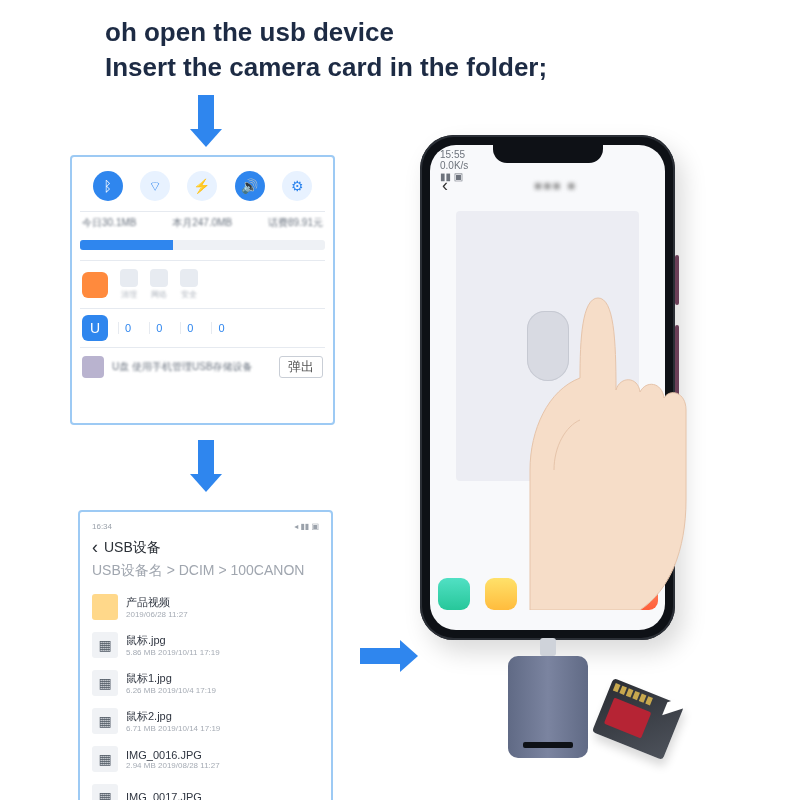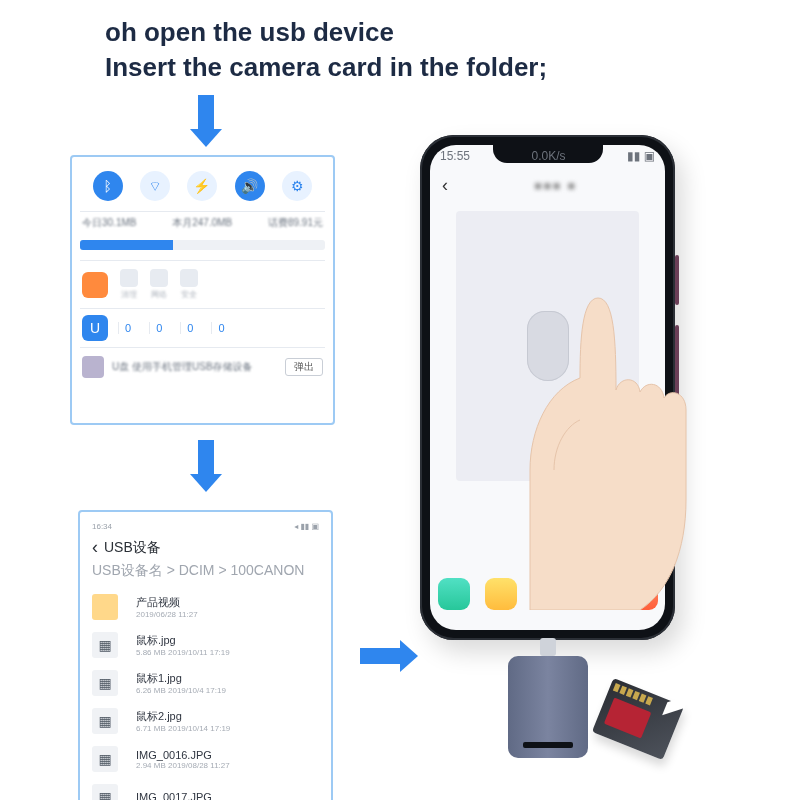--- a/index.html
+++ b/index.html
@@ -46,46 +46,46 @@
   .p1 .apps{ display:flex; gap:12px; align-items:center; padding:8px 2px; border-top:1px solid #e6eaf0;}
   .p1 .sq{ width:26px;height:26px;border-radius:6px; background:#ff8a3d;}
   .p1 .mini{ display:flex; flex-direction:column; align-items:center; font-size:8px; color:#aeb4bd;}
   .p1 .mini .ic{ width:18px;height:18px;border-radius:4px;background:#e7ebf1; margin-bottom:2px;}
   .p1 .urow{ display:flex; gap:10px; align-items:center; padding:6px 2px; border-top:1px solid #e6eaf0;}
   .p1 .usq{ width:26px;height:26px;border-radius:6px; background:#2f86ee; color:#fff; font-size:14px; display:flex;align-items:center;justify-content:center;}
   .p1 .nums{ display:flex; gap:12px;}
   .p1 .nums span{ color:#2f86ee; font-size:11px; border-left:1px solid #e6eaf0; padding:0 6px;}
   .p1 .dev{ display:flex; align-items:center; gap:8px; padding:8px 2px; border-top:1px solid #e6eaf0;}
   .p1 .dev .dic{ width:22px;height:22px;border-radius:4px;background:#b9b3cf;}
-  .p1 .dev .btn{ margin-left:auto; border:1px solid #c9ced6; border-radius:3px; padding:1px 8px; font-size:10px; color:#555;}
+  .p1 .dev .btn{ margin-left:auto; border:1px solid #c9ced6; border-radius:3px; padding:1px 8px; font-size:13px; color:#555;}
 
   
   .p2 { left:78px; top:510px; width:255px; height:344px; padding:10px 12px; font-size:11px; color:#4b5560; }
   .p2 .status{ font-size:8px; color:#9aa1aa; display:flex; justify-content:space-between; }
   .p2 h4{ font-size:14px; font-weight:500; color:#2a2f36; margin:6px 0 4px; display:flex; align-items:center; gap:6px;}
   .p2 h4 .bk{ font-size:18px; color:#2a2f36; }
   .p2 .crumb{ font-size:14px; color:#a0a6af; margin-bottom:8px;}
-  .p2 .file{ display:flex; align-items:center; gap:18px; padding:6px 0;}
+  .p2 .file{ display:flex; align-items:center; gap:8px; padding:6px 0;}
   .p2 .fi{ width:26px;height:26px;border-radius:3px; background:#f0f2f5; display:flex;align-items:center;justify-content:center; font-size:14px;}
   .p2 .fi.folder{ background:#ffd88a;}
   .p2 .meta{ display:flex; flex-direction:column;}
   .p2 .meta .nm{ font-size:11px; color:#2f3540;}
   .p2 .meta .sub{ font-size:8px; color:#a5abb4;}
 
   
   .phone {
     position:absolute; left:420px; top:135px; width:255px; height:505px;
     background:#0e1116; border-radius:34px; padding:10px;
     box-shadow: inset 0 0 0 2px #2b2f36, 8px 12px 24px rgba(0,0,0,.15);
   }
   .phone .side{ position:absolute; right:-4px; width:4px; background:#6b3f58; border-radius:2px;}
   .phone .s1{ top:120px; height:50px;} .phone .s2{ top:190px; height:90px;}
   .screen{ width:100%; height:100%; background:#f8f9fb; border-radius:26px; position:relative; overflow:hidden;}
   .notch{ position:absolute; top:0; left:50%; transform:translateX(-50%); width:110px; height:18px; background:#0e1116; border-radius:0 0 14px 14px;}
-  .stат{ position:absolute; top:4px; left:10px; right:10px; font-size:12px; color:#6d737c; display:flex; justify-content:space-between;}
+  .stат{ position:absolute; top:4px; left:10px; right:10px; font-size:10px; color:#6d737c; display:flex; justify-content:space-between;flex-direction:column;}
   .nav{ position:absolute; top:26px; left:0; right:0; padding:4px 12px; display:flex; align-items:center; gap:10px; font-size:12px; color:#333;}
   .nav .bk{ font-size:18px; color:#333;}
   .nav .ttl{ flex:1; text-align:center; filter:blur(2px); color:#888; letter-spacing:2px;}
   .photobox{ position:absolute; top:66px; left:26px; right:26px; height:270px; background:#ecedf3; border-radius:4px; display:flex; align-items:center; justify-content:center;}
   .mouse{ width:42px; height:70px; background:#d8dae2; border-radius:22px 22px 26px 26px; box-shadow: inset 0 0 0 1px #c6c9d2;}
   .dock{ position:absolute; bottom:20px; left:0; right:0; display:flex; justify-content:space-around;}
   .dock .ap{ width:32px;height:32px;border-radius:9px;}
   .a1{background:linear-gradient(#51e0c4,#27c79a);} .a2{background:linear-gradient(#ffe16a,#ffbc3d);}
   .a3{background:linear-gradient(#77b7ff,#2f86ee);} .a4{background:#eef1f5;border:1px solid #d9dde3;}
   .a5{background:linear-gradient(#ff8f6b,#ff5e3a);}

